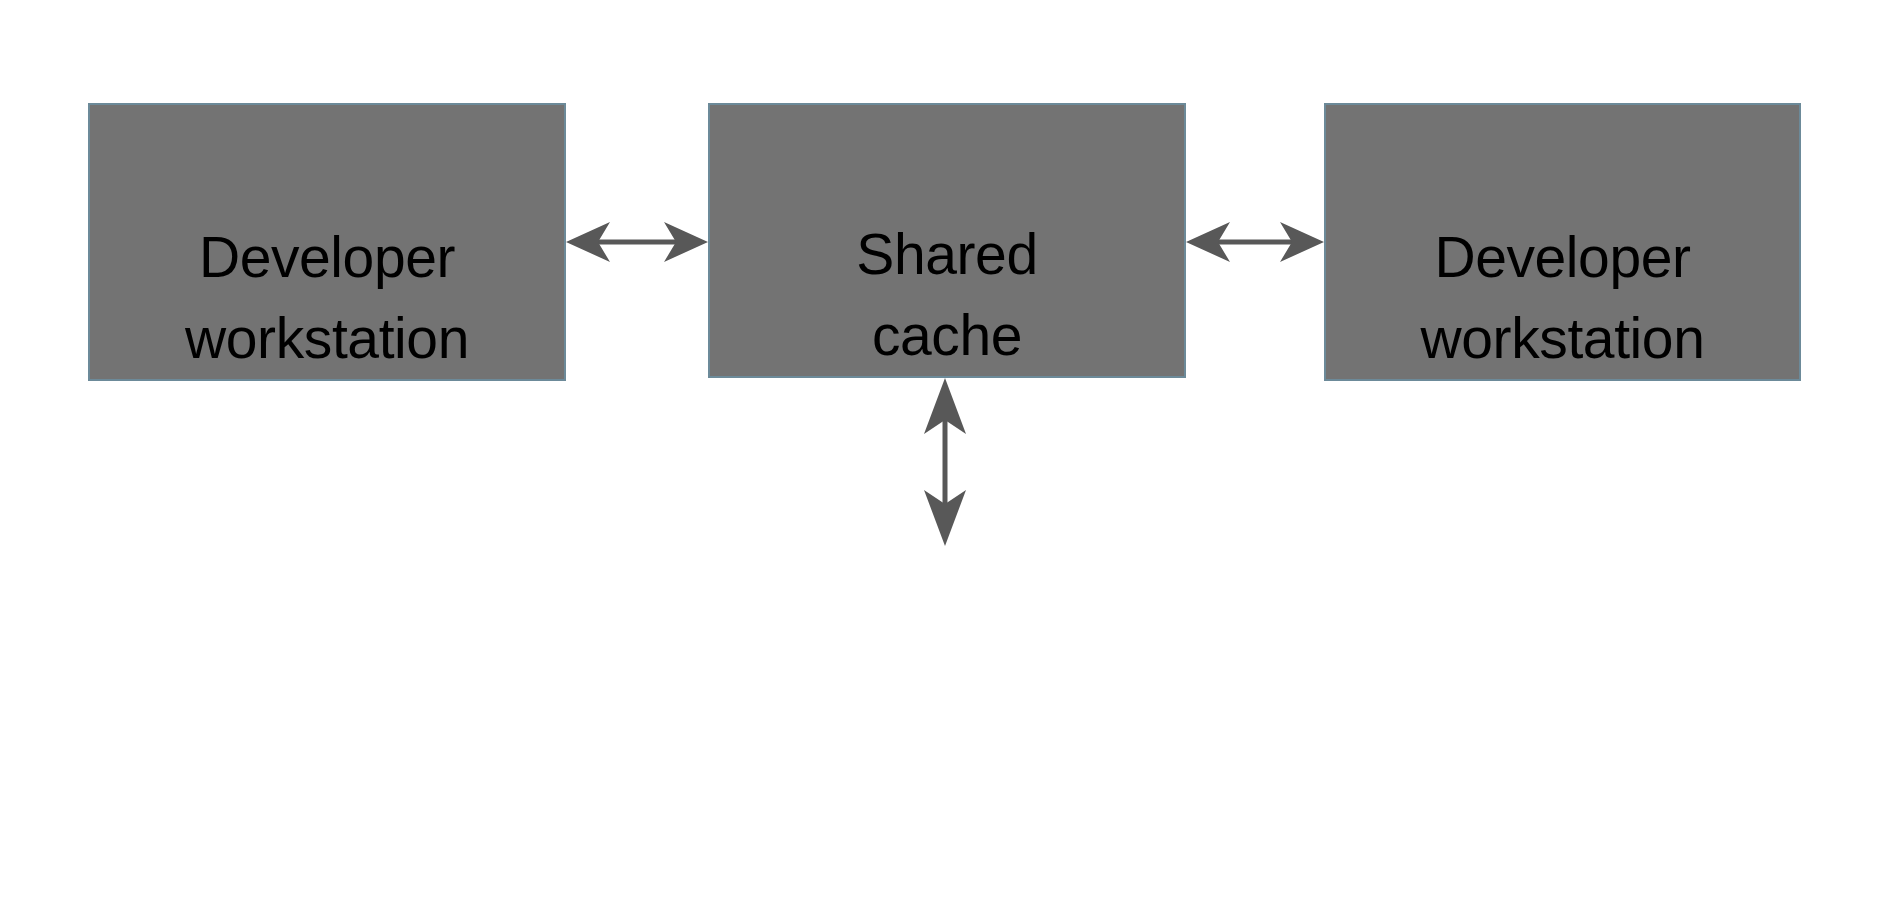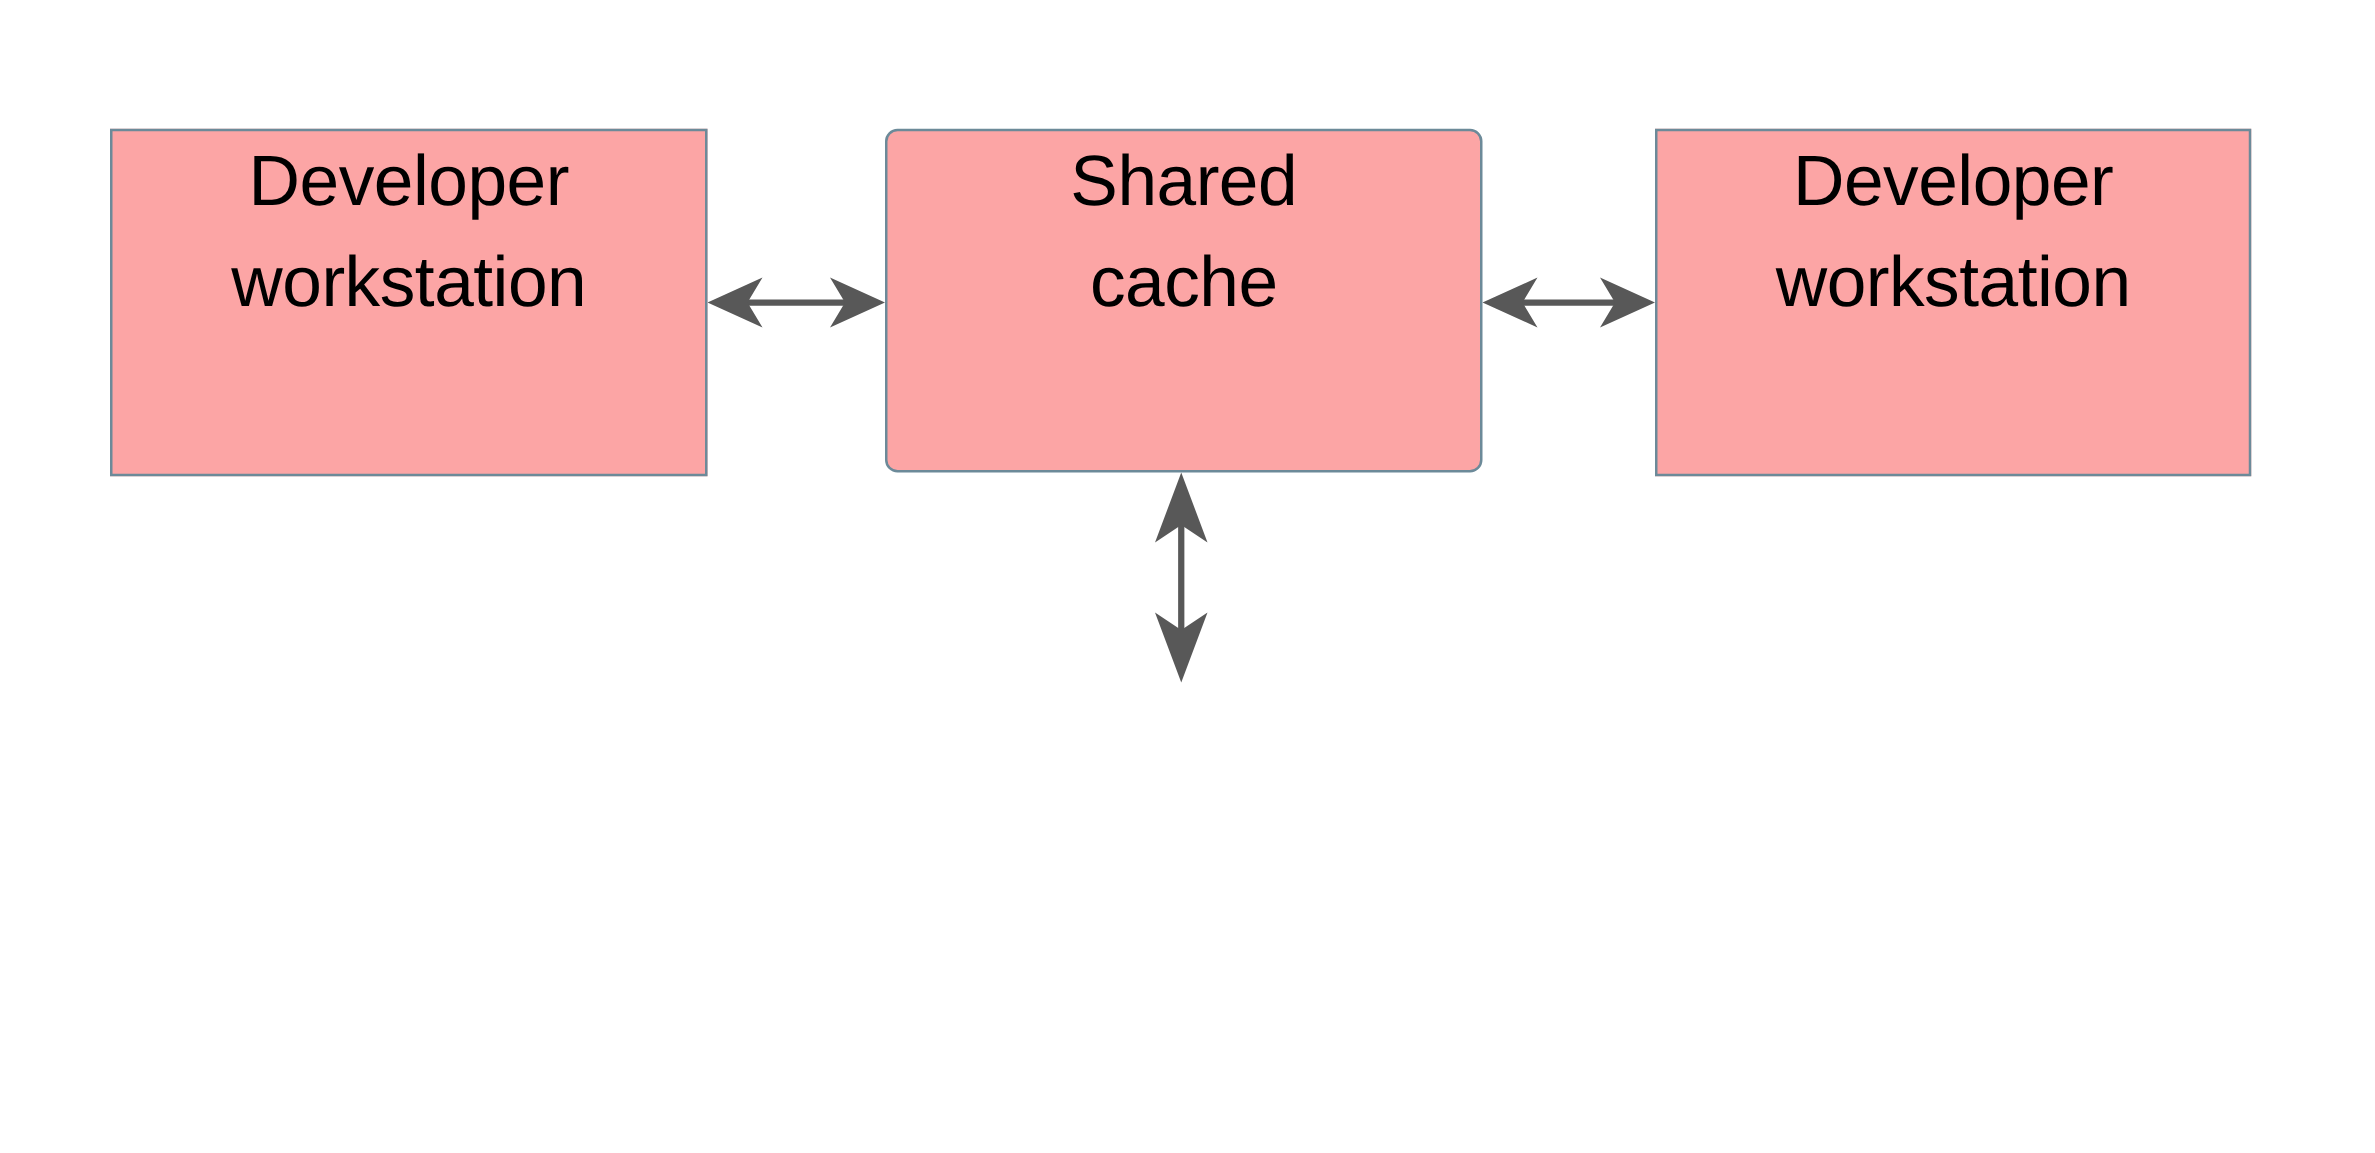--- a/index.html
+++ b/index.html
@@ -17,40 +17,40 @@
     width: 1900px;
     height: 922px;
     background: #ffffff;
     overflow: hidden;
   }
 
   
   .node {
     position: absolute;
     box-sizing: border-box;
-    background: #fca5a5;
+    background: #737373;
     border: 2px solid #6c8a99;
     display: flex;
-    align-items: flex-start;
+    align-items: flex-end;
     justify-content: center;
     text-align: center;
   }
   .node-label {
     font-family: "Liberation Sans", sans-serif;
     font-size: 57px;
     line-height: 1.42;
     color: #000000;
     letter-spacing: -0.4px;
     white-space: pre-line;
     font-weight: 400;
   }
 
   
   #node-dev-left    { left: 88px;   top: 103px; width: 478px; height: 278px; }
-  #node-shared      { left: 708px;  top: 103px; width: 478px; height: 275px; border-radius: 10px; }
+  #node-shared      { left: 708px;  top: 103px; width: 478px; height: 275px; }
   #node-dev-right   { left: 1324px; top: 103px; width: 477px; height: 278px; }
   #node-ci          { left: 707px;  top: 546px; width: 476px; height: 279px; }
 
   
   #node-dev-right .node-label { white-space: pre-line; }
 
   
   #connectors {
     position: absolute;
     left: 0;

